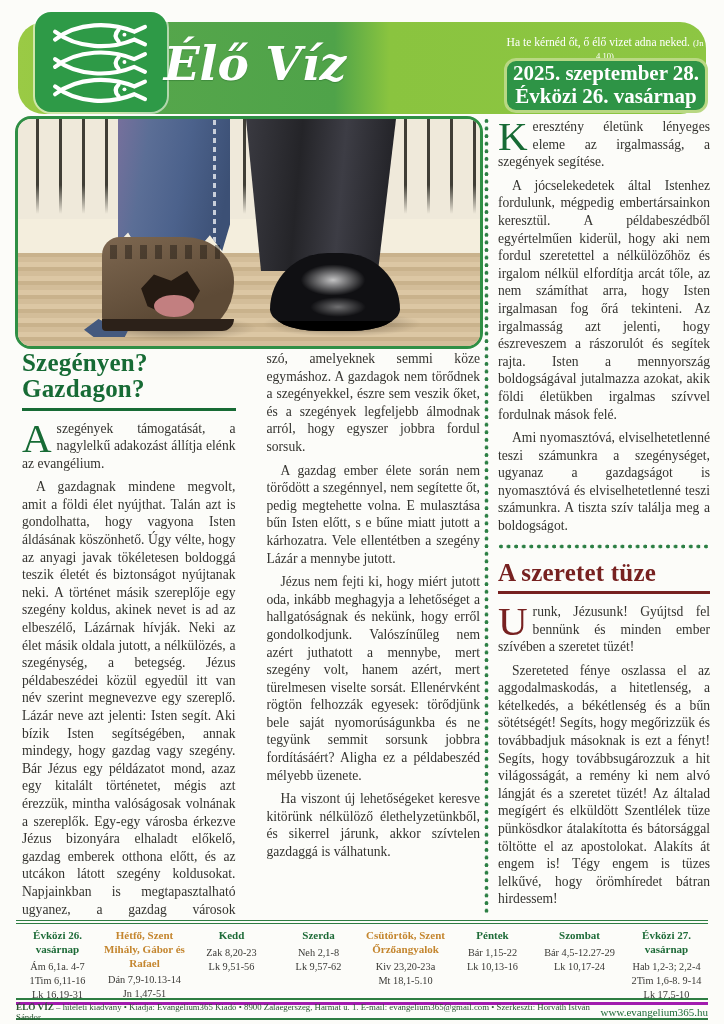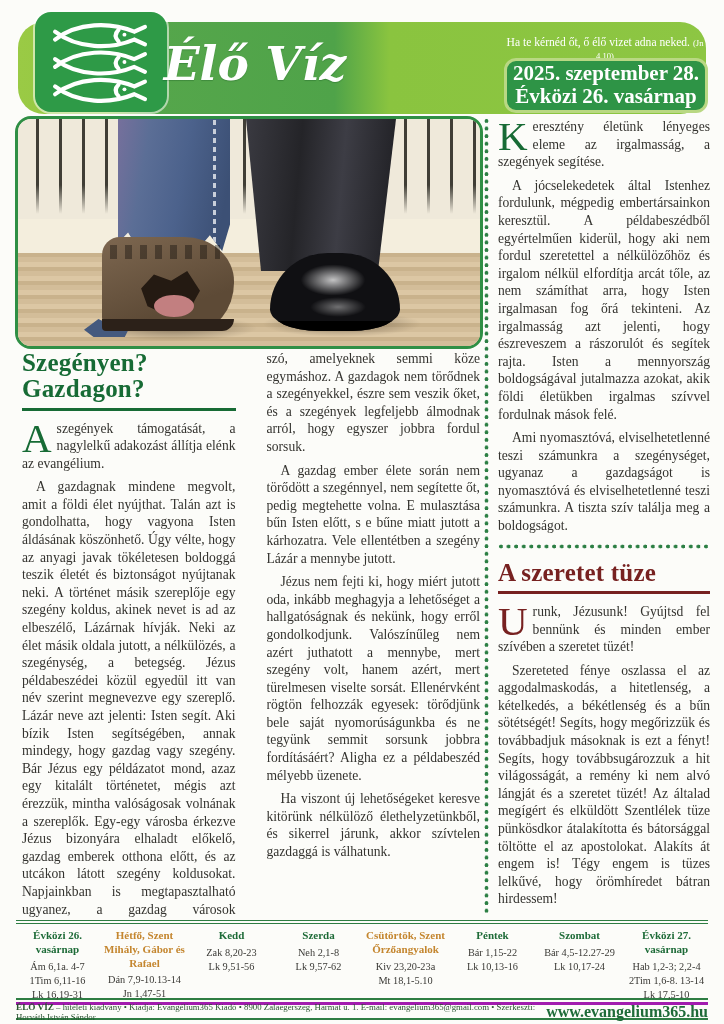--- a/index.html
+++ b/index.html
@@ -87,21 +87,21 @@
   .rcol .lbl.o{color:#c4862f;}
   .rcol .lbl.g{color:#1e6b38;}
   .rcol .ref{font-size:10.3px;line-height:1.38;color:#3b3a36;}
 
   
   .pfooter{position:absolute;left:16px;top:1002px;width:692px;height:18px;
            border-top:3px solid #a21caf;border-bottom:2px solid #2e7d43;box-sizing:border-box;
            display:flex;justify-content:space-between;align-items:center;}
   .pfooter .lft{font-size:8.8px;color:#27532e;}
   .pfooter .lft b{font-size:9.2px;}
-  .pfooter .url{font-size:16px;font-weight:bold;color:#1e6b38;text-decoration:none;}
+  .pfooter .url{font-size:11px;font-weight:normal;color:#1e6b38;text-decoration:none;}
 </style>
 </head>
 <body>
 
 <div class="page">
 
   <header>
     <div class="band"></div>
     <div class="logo">
       <svg width="112" height="86" viewBox="0 0 104 88">
@@ -220,21 +220,21 @@
         <div class="ref">Lk 10,13-16</div>
       </div>
       <div class="rcol">
         <div class="lbl g">Szombat</div>
         <div class="ref">Bár 4,5-12.27-29</div>
         <div class="ref">Lk 10,17-24</div>
       </div>
       <div class="rcol">
         <div class="lbl g">Évközi 27. vasárnap</div>
         <div class="ref">Hab 1,2-3; 2,2-4</div>
-        <div class="ref">2Tim 1,6-8. 13-14</div>
+        <div class="ref">2Tim 1,6-8. 9-14</div>
         <div class="ref">Lk 17,5-10</div>
       </div>
     </div>
   </section>
 
   <footer class="pfooter">
     <div class="lft"><b>ÉLŐ VÍZ</b><span> – hitéleti kiadvány • Kiadja: Evangélium365 Kiadó • 8900 Zalaegerszeg, Harmat u. 1. E-mail: evangelium365@gmail.com • Szerkeszti: Horváth István Sándor</span></div>
     <a class="url" href="#">www.evangelium365.hu</a>
   </footer>
 

